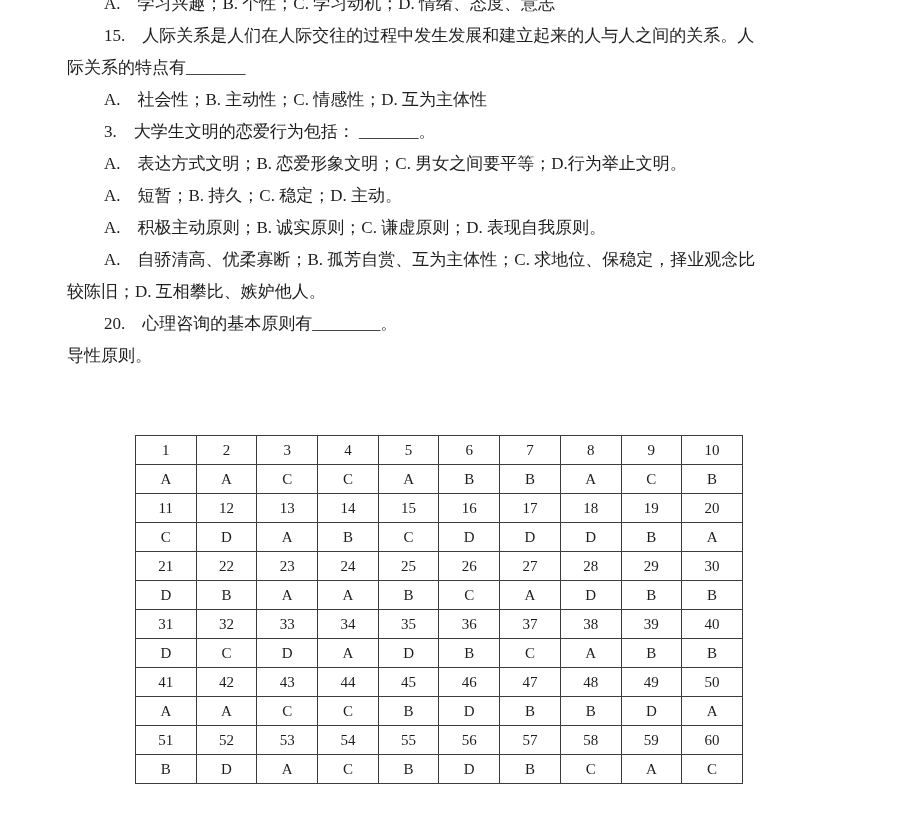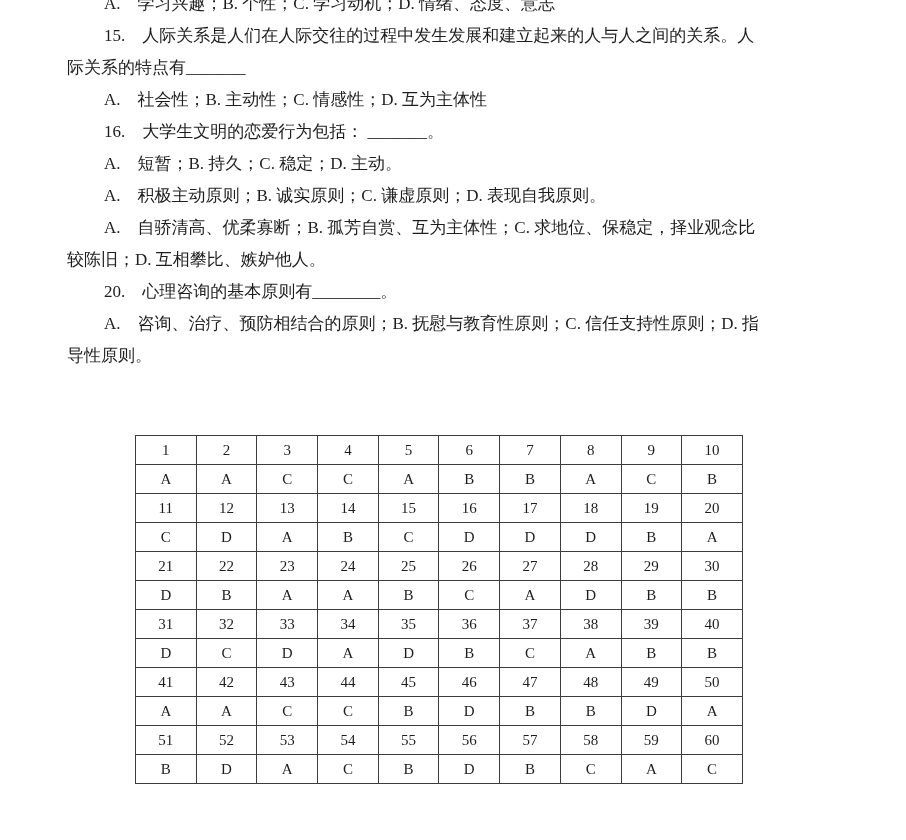--- a/index.html
+++ b/index.html
@@ -50,27 +50,27 @@
   }
 </style>
 </head>
 <body>
 
 <div class="doc">
   <p class="indent">A.　学习兴趣；B. 个性；C. 学习动机；D. 情绪、态度、意志</p>
   <p class="indent">15.　人际关系是人们在人际交往的过程中发生发展和建立起来的人与人之间的关系。人</p>
   <p class="flush">际关系的特点有_______</p>
   <p class="indent">A.　社会性；B. 主动性；C. 情感性；D. 互为主体性</p>
-  <p class="indent">16.　大学生文明的恋爱行为包括： _______。</p>
+  <p class="indent">3.　大学生文明的恋爱行为包括： _______。</p>
+  <p class="indent">A.　表达方式文明；B. 恋爱形象文明；C. 男女之间要平等；D.行为举止文明。</p>
   <p class="indent">A.　短暂；B. 持久；C. 稳定；D. 主动。</p>
   <p class="indent">A.　积极主动原则；B. 诚实原则；C. 谦虚原则；D. 表现自我原则。</p>
   <p class="indent">A.　自骄清高、优柔寡断；B. 孤芳自赏、互为主体性；C. 求地位、保稳定，择业观念比</p>
   <p class="flush">较陈旧；D. 互相攀比、嫉妒他人。</p>
   <p class="indent">20.　心理咨询的基本原则有________。</p>
-  <p class="indent">A.　咨询、治疗、预防相结合的原则；B. 抚慰与教育性原则；C. 信任支持性原则；D. 指</p>
   <p class="flush">导性原则。</p>
 </div>
 
 <table class="answer-key">
   <tbody id="answer-tbody">
       <tr>
         <td>1</td>
         <td>2</td>
         <td>3</td>
         <td>4</td>

